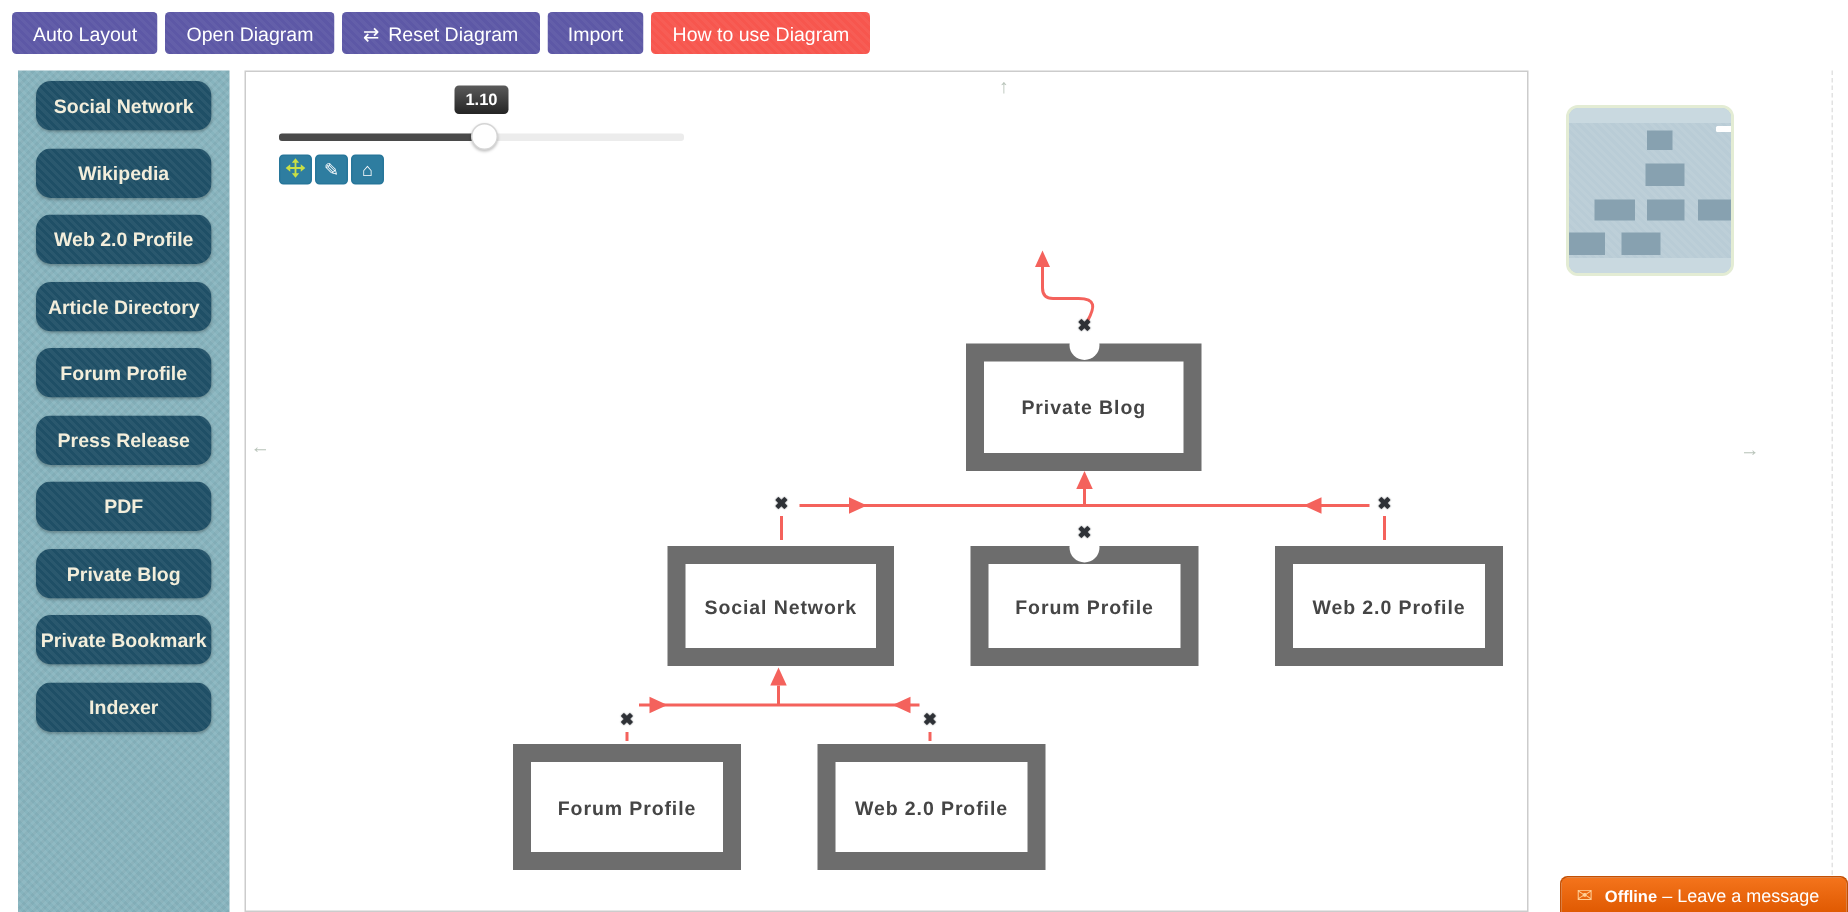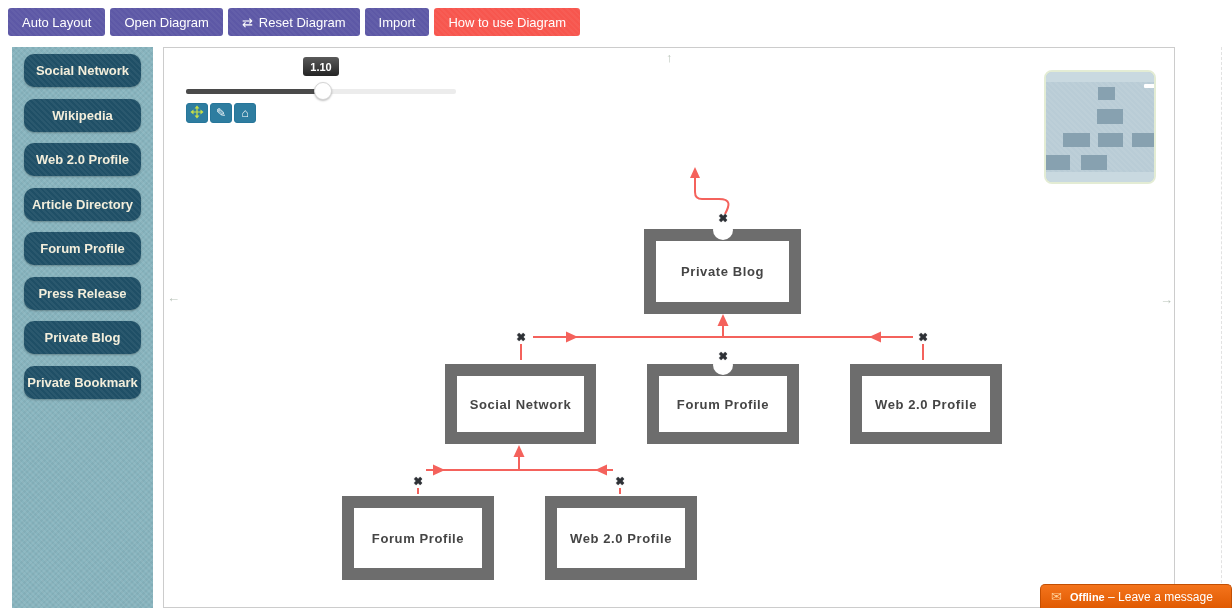--- a/index.html
+++ b/index.html
@@ -23,21 +23,21 @@
                repeating-linear-gradient(45deg, rgba(255,255,255,.07) 0 2px, transparent 2px 4px),
                repeating-linear-gradient(-45deg, rgba(0,0,0,.04) 0 2px, transparent 2px 4px);
              display:flex; flex-direction:column; align-items:center; gap:11.5px; }
   .sb-btn { width:117px; height:33px; border:none; border-radius:10px;
             background-color:#1f4f66; color:#f3eedb; font-weight:bold; font-size:13px;
             font-family:"Liberation Sans", sans-serif; cursor:pointer;
             background-image:repeating-linear-gradient(45deg, rgba(255,255,255,.05) 0 2px, transparent 2px 4px);
             box-shadow:0 1px 2px rgba(0,0,0,.25); }
 
   
-  .canvas { position:absolute; left:163px; top:47px; width:1012px; height:561px;
+  .canvas { position:absolute; left:163px; top:47px; width:856px; height:561px;
             background:#fff; border:1px solid #cccccc; }
 
   
   .slider-track { position:absolute; left:22px; top:41px; width:270px; height:5px;
                   background:#ececec; border-radius:2px; cursor:pointer; }
   .slider-fill { position:absolute; left:0; top:0; height:5px; width:137px;
                  background:#4a4a4a; border-radius:2px; }
   .slider-handle { position:absolute; left:150px; top:34px; width:18px; height:18px;
                    background:#fff; border:1px solid #d5d5d5; border-radius:50%;
                    box-shadow:0 1px 2px rgba(0,0,0,.25); cursor:grab; }
@@ -108,22 +108,24 @@
   <button class="tb-btn red">How to use Diagram</button>
 </div>
 
 <div class="sidebar">
   <button class="sb-btn">Social Network</button>
   <button class="sb-btn">Wikipedia</button>
   <button class="sb-btn">Web 2.0 Profile</button>
   <button class="sb-btn">Article Directory</button>
   <button class="sb-btn">Forum Profile</button>
   <button class="sb-btn">Press Release</button>
+  <button class="sb-btn">PDF</button>
   <button class="sb-btn">Private Blog</button>
   <button class="sb-btn">Private Bookmark</button>
+  <button class="sb-btn">Indexer</button>
 </div>
 
 <div class="canvas">
 
   <div class="zoom-tip">1.10</div>
   <div class="slider-track">
     <div class="slider-fill"></div>
   </div>
   <div class="slider-handle"></div>
 

